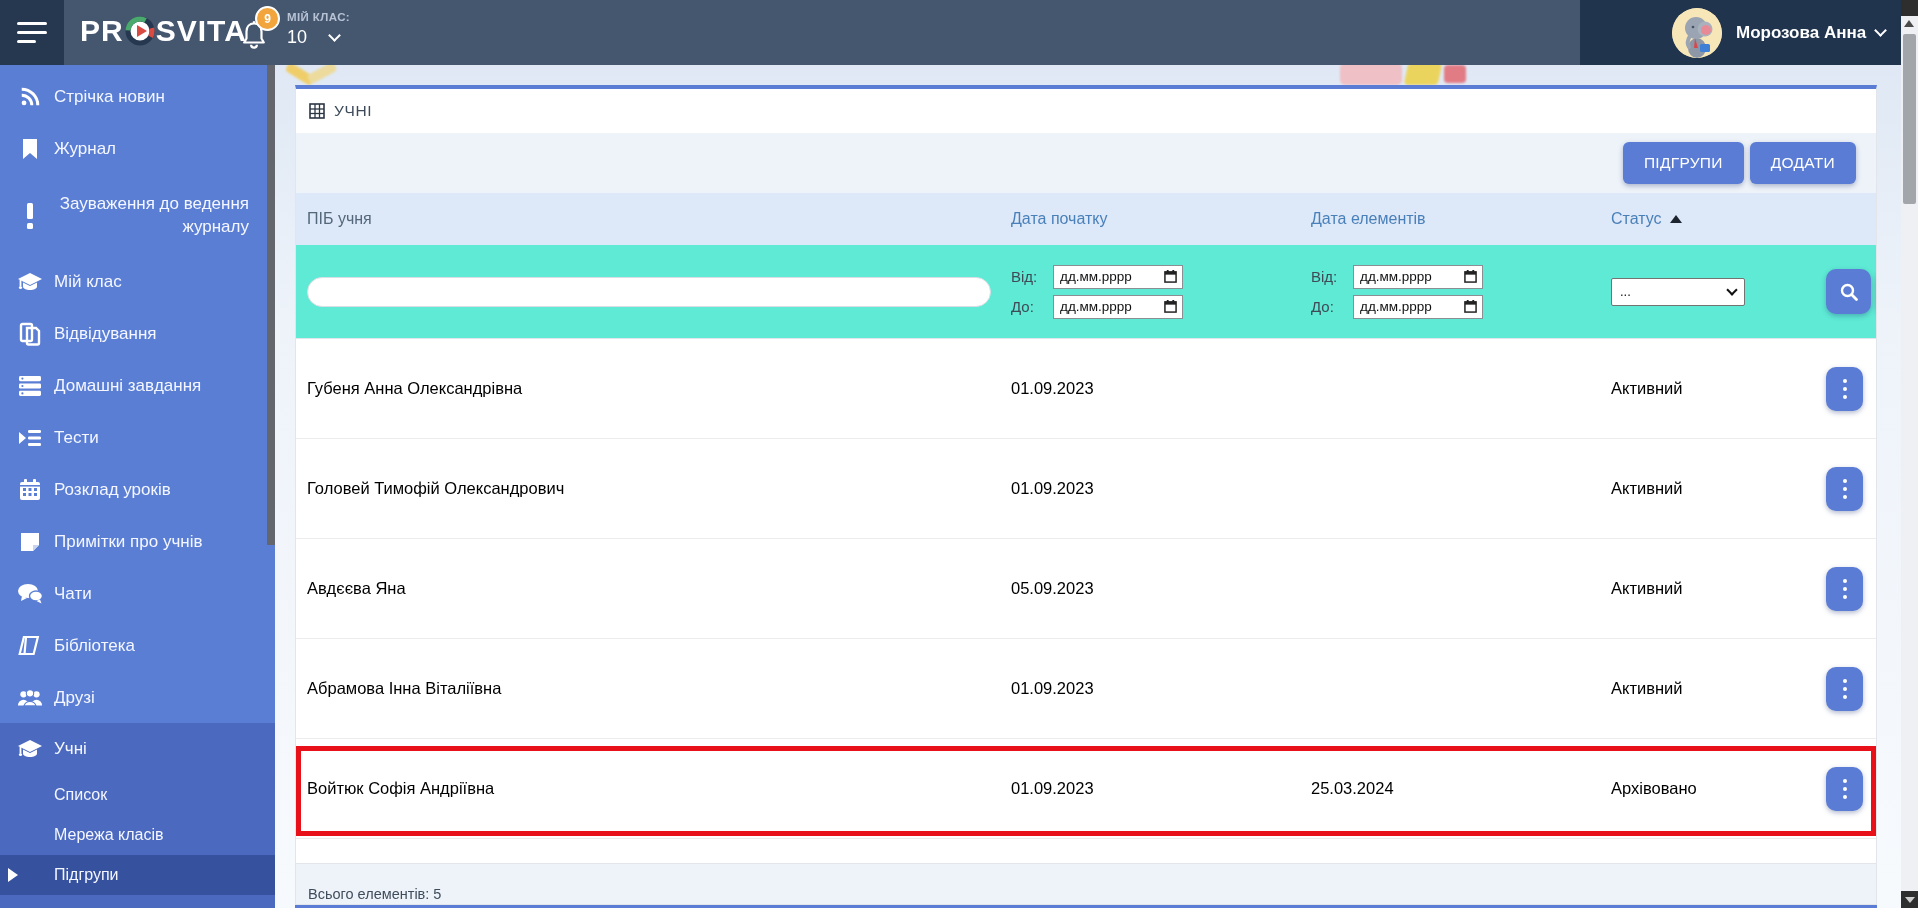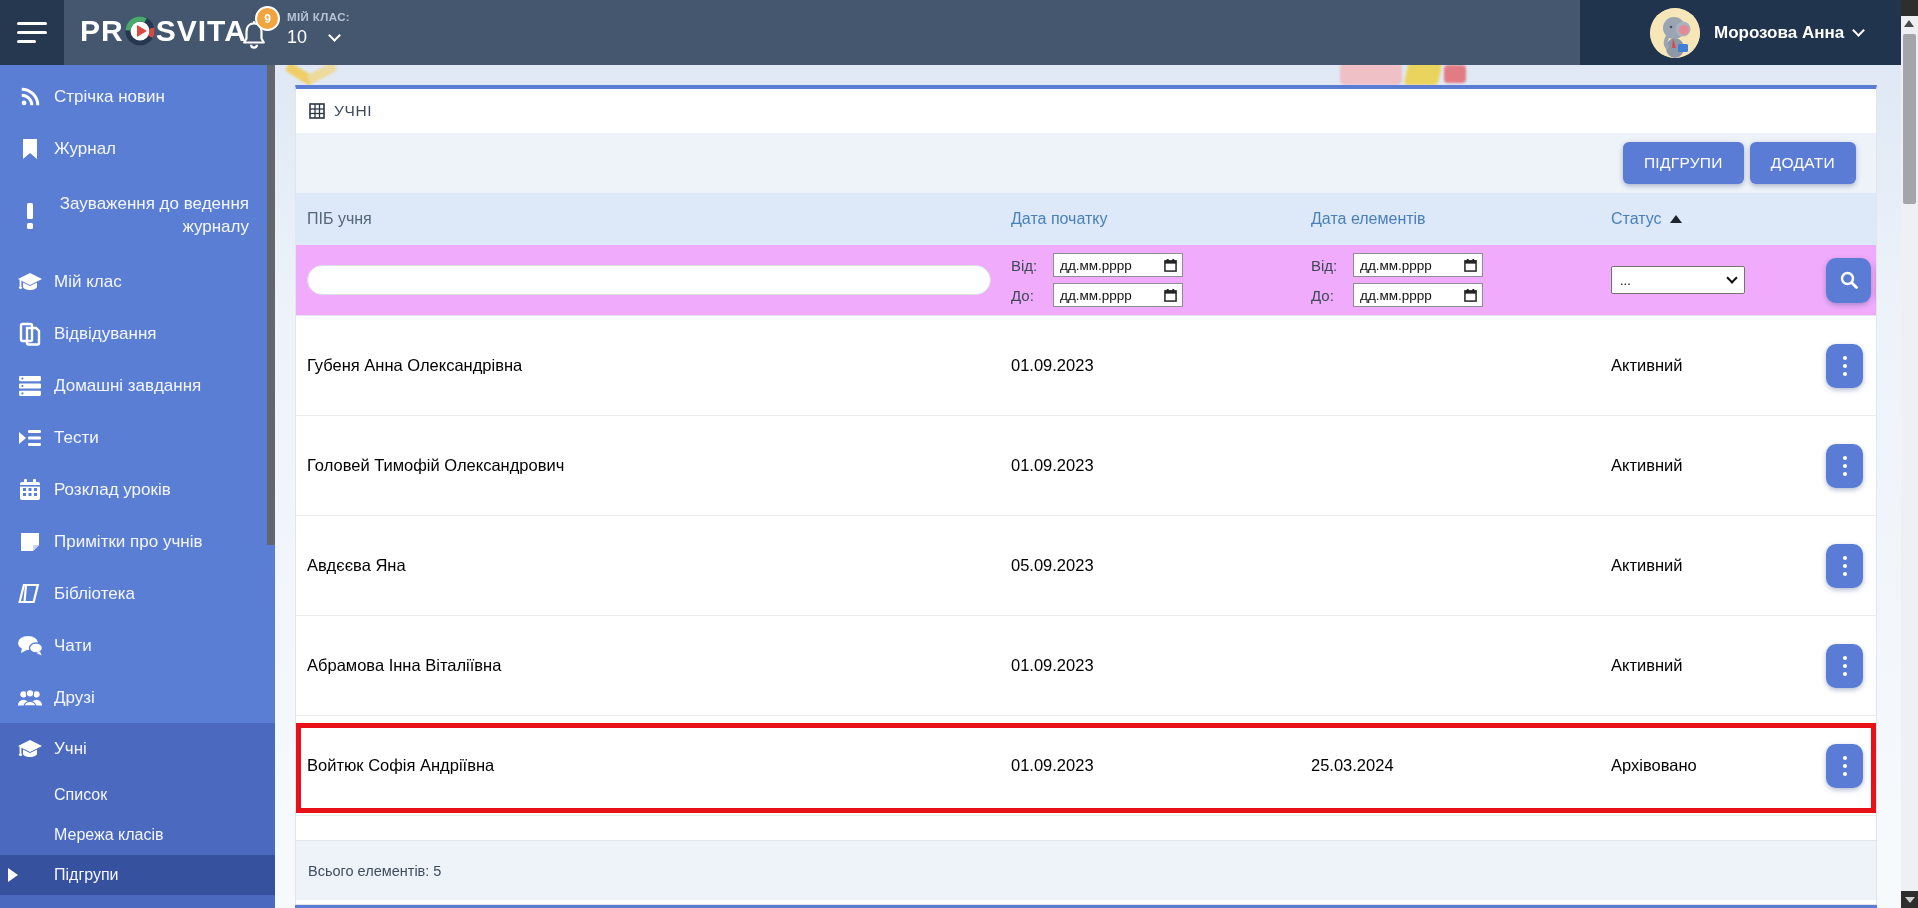--- a/index.html
+++ b/index.html
@@ -18,21 +18,21 @@
   .bell-wrap { position:absolute; left:240px; top:20px; width:30px; height:32px; cursor:pointer; }
   .badge { position:absolute; left:255px; top:6px; min-width:25px; height:25px; background:#f2a43d;
     border:2px solid #fff; border-radius:50%; color:#fff; font-size:12px; font-weight:700;
     display:flex; align-items:center; justify-content:center; z-index:2; }
   .myclass { position:absolute; left:287px; top:11px; }
   .myclass-label { color:#b7c2d4; font-size:11.5px; font-weight:700; letter-spacing:.4px; }
   .myclass-value { color:#fff; font-size:18px; margin-top:4px; cursor:pointer; display:flex; align-items:center; gap:23px; }
   .chev { width:9px; height:9px; border-right:2px solid #fff; border-bottom:2px solid #fff;
     transform:rotate(45deg); margin-top:-4px; }
   .user-block { position:absolute; right:17px; top:0; width:321px; height:65px; background:#20344e;
-    display:flex; align-items:center; cursor:pointer; }
+    display:flex; align-items:center; cursor:pointer;padding-left:22px; }
   .avatar { width:50px; height:50px; border-radius:50%; background:#f7e6b8; margin-left:70px; overflow:hidden; flex:none; }
   .user-name { color:#fff; font-size:17px; font-weight:700; margin-left:14px; }
   .user-block .chev { border-color:#fff; margin-left:10px; }
 
   
   .vscrollbar { position:absolute; right:0; top:0; width:17px; height:908px; background:#eef0f3; z-index:40; }
   .vscrollbar .corner { position:absolute; top:0; left:0; width:17px; height:16px; background:#2e2e2e; }
   .vscrollbar .arrow-up { position:absolute; top:20px; left:3px; width:0; height:0;
     border-left:5px solid transparent; border-right:5px solid transparent; border-bottom:7px solid #4a4a4a; }
   .vscrollbar .thumb { position:absolute; top:34px; left:2px; width:13px; height:170px; background:#a2a6ab; border-radius:2px; }
@@ -75,21 +75,21 @@
   .btn-primary { background:#5b7cd4; color:#fff; border:none; border-radius:6px; font-size:15.5px;
     font-family:inherit; padding:12px 21px; cursor:pointer; box-shadow:0 2px 5px rgba(40,60,120,.35); letter-spacing:.3px; }
 
   .grid-cols { display:grid; grid-template-columns:704px 300px 300px 215px 1fr; align-items:center; padding-left:11px; }
   .thead { height:52px; background:#dde8f8; }
   .th { font-size:16px; color:#4a80ba; display:flex; align-items:center; gap:8px; }
   .th.plain { color:#54677b; }
   .sort-asc { width:0; height:0; border-left:6px solid transparent; border-right:6px solid transparent;
     border-bottom:8px solid #1c2430; display:inline-block; }
 
-  .filters { height:71px; background:#f0abfc; border-bottom:1px solid #e1e6ec; }
+  .filters { height:94px; background:#5eead4; border-bottom:1px solid #e1e6ec; }
   .name-filter { width:684px; height:30px; background:#fff; border:1px solid #d9dee5; border-radius:15px;
     padding:0 12px; font-size:14px; font-family:inherit; color:#3f4a56; outline:none; }
   .date-group { display:flex; flex-direction:column; gap:6px; }
   .date-line { display:flex; align-items:center; gap:10px; }
   .date-lbl { font-size:15px; color:#3f4a56; width:32px; }
   .date-input { width:130px; height:24px; background:#fff; border:1px solid #8b8f94; display:flex;
     align-items:center; justify-content:space-between; padding:0 5px 0 6px; cursor:text; }
   .date-ph { font-size:13.5px; color:#111; }
   .status-select { width:134px; height:28px; background:#fff; border:1px solid #737373; border-radius:2px;
     display:flex; align-items:center; justify-content:space-between; padding:0 8px; cursor:pointer; }
@@ -279,38 +279,38 @@
       <svg width="22" height="22" viewBox="0 0 22 22">
           <path d="M2 2 h18 v12 l-6 6 H2 z" fill="#fff"></path>
       <path d="M14 20 v-6 h6" fill="#c9d4ee"></path>
         </svg>
     </span>
     <span class="lbl">Примітки про учнів</span>
   </div>
 
   <div class="nav-item">
     <span class="ic">
-      <svg width="24" height="22" viewBox="0 0 24 22">
-          <path d="M6 2 L20 2 L17 19 L3 19 Z" fill="none" stroke="#fff" stroke-width="2.2" transform="skewX(-4)"></path>
-      <path d="M8 2 L6.5 19" stroke="#fff" stroke-width="2.2"></path>
-        </svg>
-    </span>
-    <span class="lbl">Бібліотека</span>
-  </div>
-
-  <div class="nav-item">
-    <span class="ic">
       <svg width="26" height="22" viewBox="0 0 26 22">
           <ellipse cx="11" cy="8" rx="10" ry="7" fill="#fff"></ellipse>
       <path d="M5 13 l-1 5 l6 -3 z" fill="#fff"></path>
       <ellipse cx="19" cy="13" rx="6.5" ry="5" fill="#fff" stroke="#5b7ed5" stroke-width="1.4"></ellipse>
       <path d="M23 16.5 l1.5 4 l-5 -2.5 z" fill="#fff"></path>
         </svg>
     </span>
     <span class="lbl">Чати</span>
+  </div>
+
+  <div class="nav-item">
+    <span class="ic">
+      <svg width="24" height="22" viewBox="0 0 24 22">
+          <path d="M6 2 L20 2 L17 19 L3 19 Z" fill="none" stroke="#fff" stroke-width="2.2" transform="skewX(-4)"></path>
+      <path d="M8 2 L6.5 19" stroke="#fff" stroke-width="2.2"></path>
+        </svg>
+    </span>
+    <span class="lbl">Бібліотека</span>
   </div>
 
   <div class="nav-item">
     <span class="ic">
       <svg width="28" height="20" viewBox="0 0 28 20">
           <circle cx="7" cy="6" r="3.4" fill="#fff"></circle>
       <circle cx="21" cy="6" r="3.4" fill="#fff"></circle>
           <circle cx="14" cy="5" r="4" fill="#fff" stroke="#5b7ed5" stroke-width="1.2"></circle>
       <path d="M1 18 a6 6 0 0 1 12 0 z" fill="#fff"></path>
           <path d="M15 18 a6 6 0 0 1 12 0 z" fill="#fff"></path>

